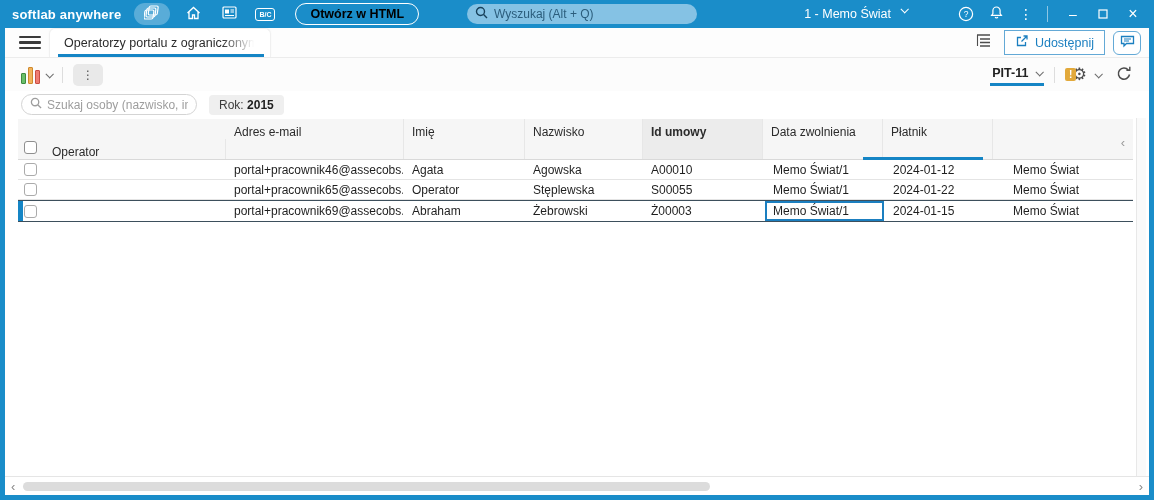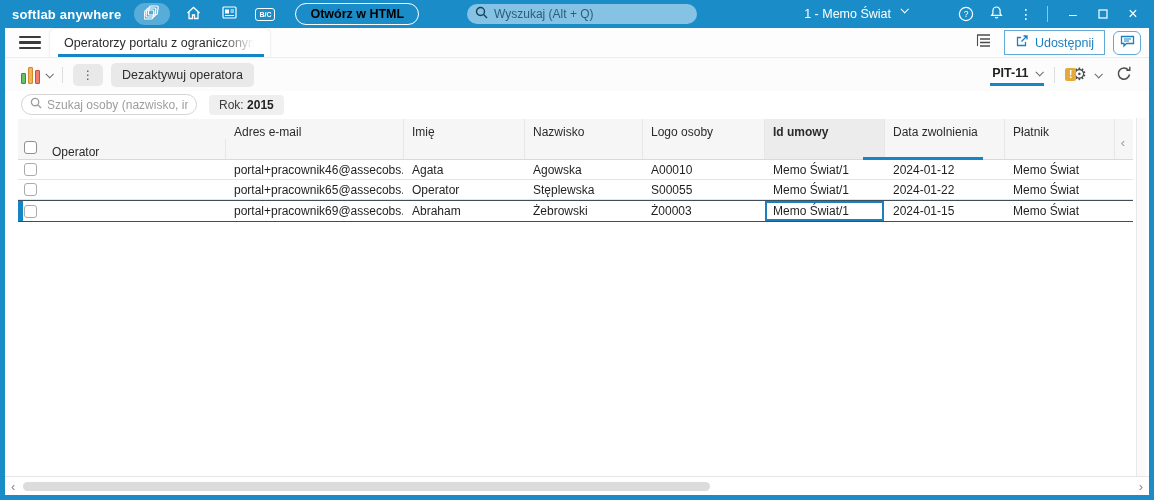--- a/index.html
+++ b/index.html
@@ -263,21 +263,20 @@
     <span class="chart-btn">
       <span class="chart-icon">
           <i class="b1"></i>
           <i class="b2"></i>
           <i class="b3"></i>
         </span>
       <span class="chev gray-chev"></span>
     </span>
     <span class="toolbar-sep"></span>
     <button class="gray-btn kebab"><span>⋮</span></button>
-    <button class="gray-btn" style="margin-left:8px;">Dezaktywuj operatora</button>
 
     <div class="toolbar-right">
       <span class="report-select">
         <span class="report-label">PIT-11</span>
         <span class="chev gray-chev"></span>
         <span class="report-underline"></span>
       </span>
       <span class="toolbar-sep"></span>
       <span class="warn-gear">
         <span class="warn-badge">!</span>
@@ -316,21 +315,20 @@
   <div class="table-wrap">
     <div class="grid">
       <div class="trow thead">
         <span class="tcol c-check">
             <span class="cbx" style="border-color:#8f8f8f;"></span>
           </span>
         <span class="tcol c0">Operator</span>
         <span class="tcol c1">Adres e-mail</span>
         <span class="tcol c2">Imię</span>
         <span class="tcol c3">Nazwisko</span>
-        <span class="tcol c4">Logo osoby</span>
         <span class="tcol c5 sorted">Id umowy</span>
         <span class="tcol c6">Data zwolnienia</span>
         <span class="tcol c7">Płatnik</span>
         <span class="tcol c-fill">
             <span class="glyph-muted">‹</span>
           </span>
         <span class="sort-underline"></span>
       </div>
 
       <div class="tbody">

